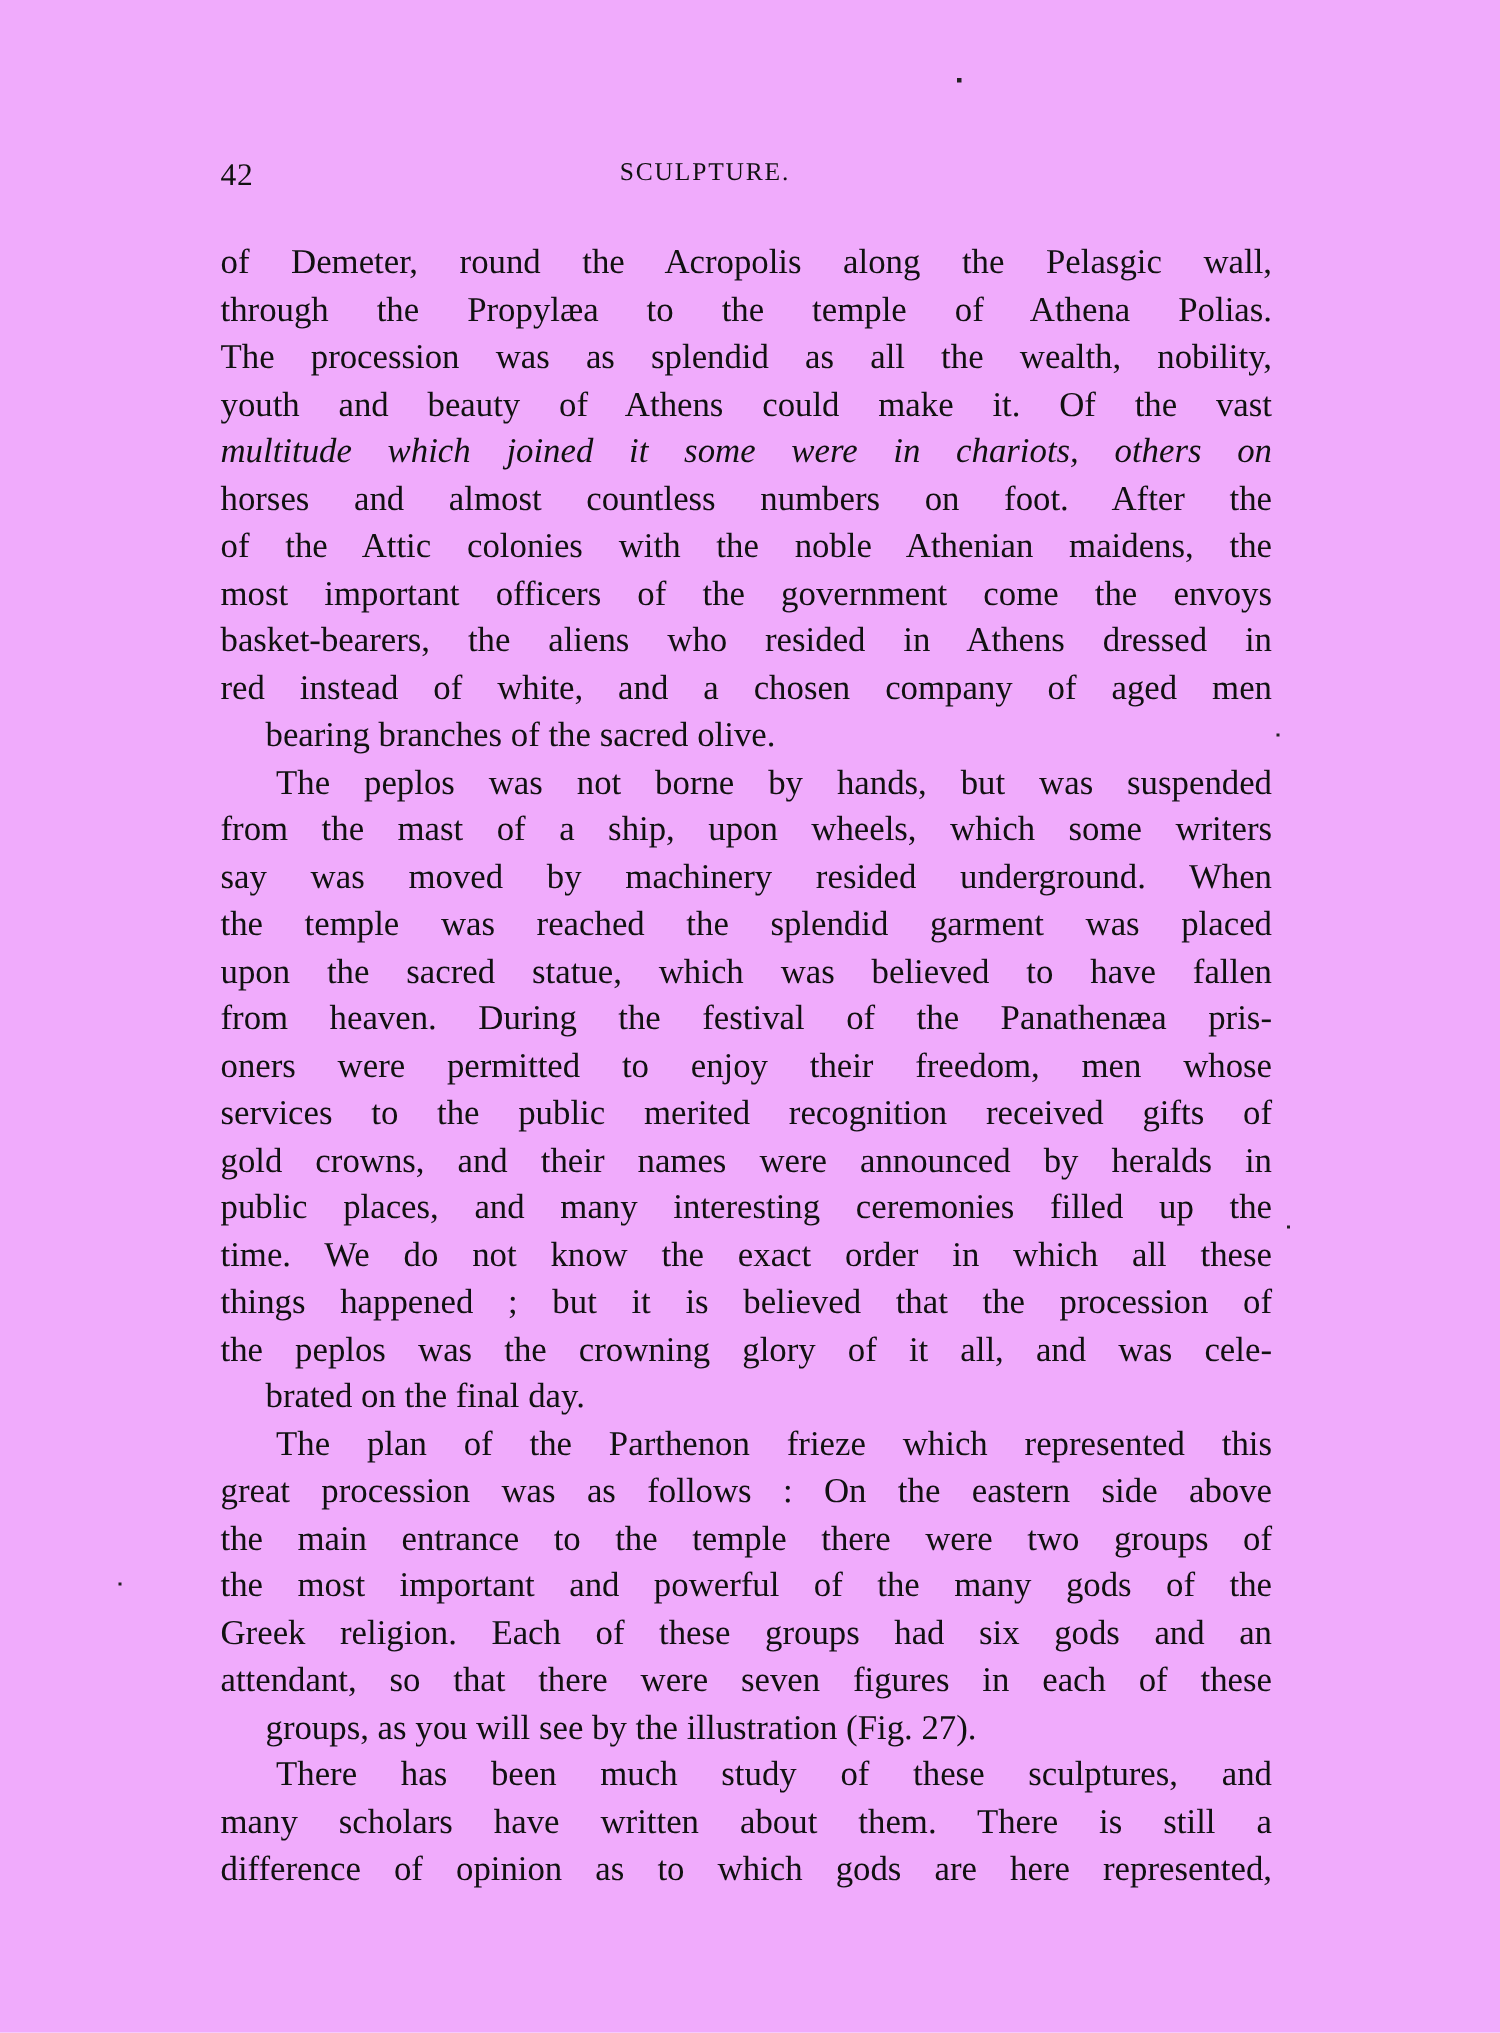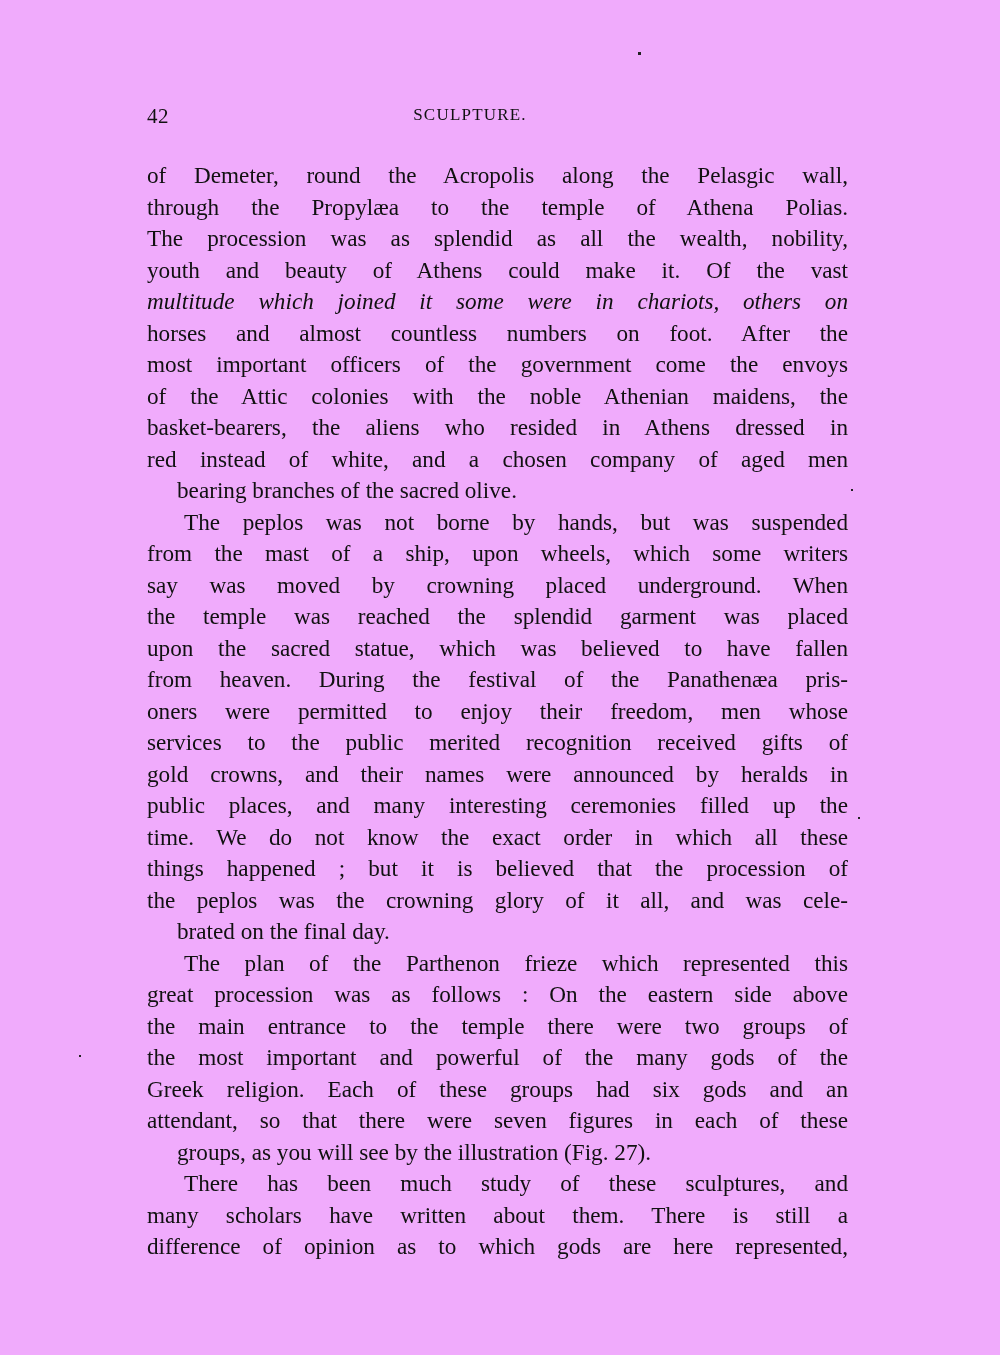--- a/index.html
+++ b/index.html
@@ -91,31 +91,31 @@
 
   <div class="body-text">
 
     <p>
       <span class="line" style="white-space: normal;">of Demeter, round the Acropolis along the Pelasgic wall,</span>
       <span class="line" style="white-space: normal;">through the Propylæa to the temple of Athena Polias.</span>
       <span class="line" style="white-space: normal;">The procession was as splendid as all the wealth, nobility,</span>
       <span class="line" style="white-space: normal;">youth and beauty of Athens could make it.  Of the vast</span>
       <span class="line" style="white-space: normal; font-style: italic;">multitude which joined it some were in chariots, others on</span>
       <span class="line" style="white-space: normal;">horses and almost countless numbers on foot.  After the</span>
+      <span class="line" style="white-space: normal;">of the Attic colonies with the noble Athenian maidens, the</span>
       <span class="line" style="white-space: normal;">most important officers of the government come the envoys</span>
-      <span class="line" style="white-space: normal;">of the Attic colonies with the noble Athenian maidens, the</span>
       <span class="line" style="white-space: normal;">basket-bearers, the aliens who resided in Athens dressed in</span>
       <span class="line" style="white-space: normal;">red instead of white, and a chosen company of aged men</span>
       <span class="line last" style="white-space: normal;">bearing branches of the sacred olive.</span>
     </p>
 
     <p>
       <span class="line" style="padding-left: 37px; white-space: normal;">The peplos was not borne by hands, but was suspended</span>
       <span class="line" style="white-space: normal;">from the mast of a ship, upon wheels, which some writers</span>
-      <span class="line" style="white-space: normal;">say was moved by crowning placed underground.  When</span>
+      <span class="line" style="white-space: normal;">say was moved by machinery resided underground.  When</span>
       <span class="line" style="white-space: normal;">the temple was reached the splendid garment was placed</span>
       <span class="line" style="white-space: normal;">upon the sacred statue, which was believed to have fallen</span>
       <span class="line" style="white-space: normal;">from heaven.  During the festival of the Panathenæa pris-</span>
       <span class="line" style="white-space: normal;">oners were permitted to enjoy their freedom, men whose</span>
       <span class="line" style="white-space: normal;">services to the public merited recognition received gifts of</span>
       <span class="line" style="white-space: normal;">gold crowns, and their names were announced by heralds in</span>
       <span class="line" style="white-space: normal;">public places, and many interesting ceremonies filled up the</span>
       <span class="line" style="white-space: normal;">time.  We do not know the exact order in which all these</span>
       <span class="line" style="white-space: normal;">things happened ; but it is believed that the procession of</span>
       <span class="line" style="white-space: normal;">the peplos was the crowning glory of it all, and was cele-</span>

